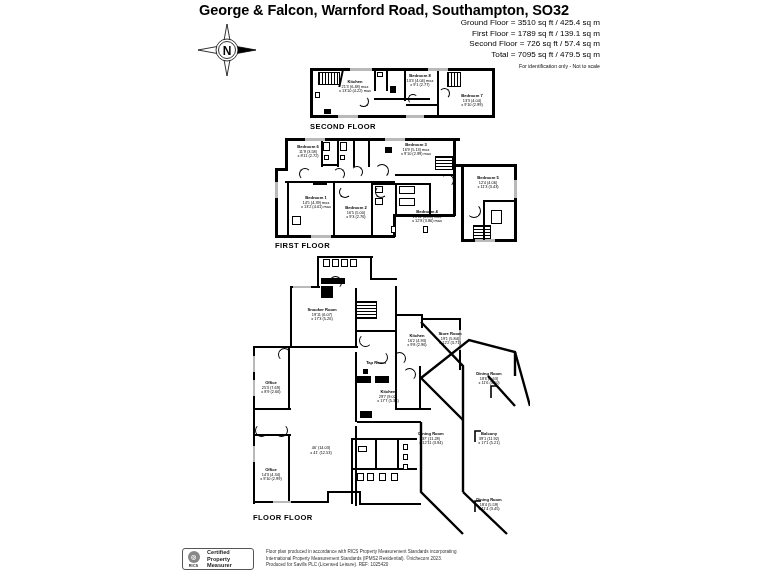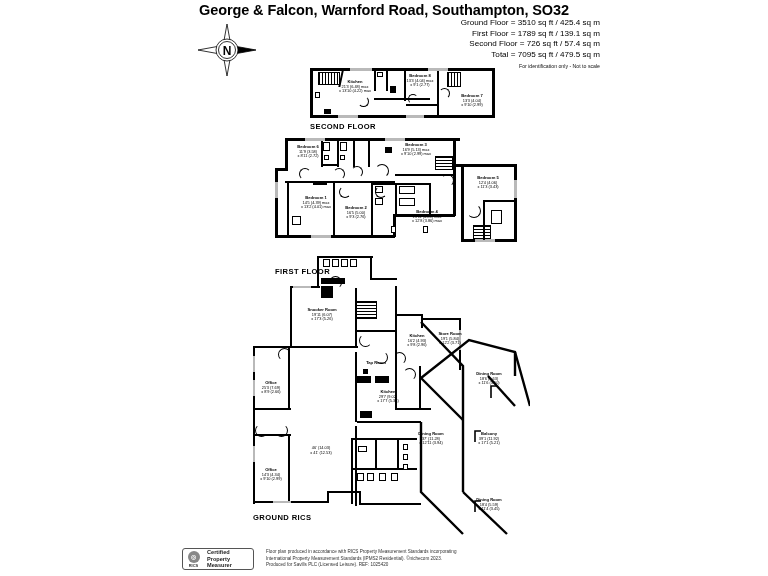--- a/index.html
+++ b/index.html
@@ -279,21 +279,21 @@
       <b>Bedroom 2</b>
       <span>16'5 (5.00)</span>
       <span>x 9'3 (2.76)</span>
     </div>
     <div class="room" style="left:125px; top:72px; width:54px;">
       <b>Bedroom 4</b>
       <span>13'11 (4.24) max</span>
       <span>x 12'8 (3.86) max</span>
     </div>
 
-    <div class="floor-label" style="left:0; top:103px;margin-top:26px;">FIRST FLOOR</div>
+    <div class="floor-label" style="left:0; top:103px;">FIRST FLOOR</div>
   </div>
 
   <div class="floor" style="left:245px; top:256px; width:285px; height:285px;">
 
     <div class="wall" style="left:72px;  top:0;   width:56px; height:2.4px;"></div>
     <div class="wall" style="left:72px;  top:0;   width:2.4px;height:30px;"></div>
     <div class="wall" style="left:125px; top:0;   width:2.4px;height:24px;"></div>
     <div class="fix" style="left:78px; top:3px; width:7px; height:8px;"></div>
     <div class="fix" style="left:87px; top:3px; width:7px; height:8px;"></div>
     <div class="fix" style="left:96px; top:3px; width:7px; height:8px;"></div>
@@ -440,21 +440,21 @@
     <div class="room" style="left:218px; top:242px; width:52px;">
       <b>Dining Room</b>
       <span>18'4 (5.59)</span>
       <span>x 11'4 (3.45)</span>
     </div>
     <div class="room" style="left:48px; top:190px; width:56px;">
       <span>46' (14.03)</span>
       <span>x 41' (12.53)</span>
     </div>
 
-    <div class="floor-label" style="left:8px; top:257px;">GROUND RICS</div>
+    <div class="floor-label" style="left:8px; top:257px;">FLOOR FLOOR</div>
   </div>
 
   <div class="footer">
     <div class="rics-badge">
       <div class="rics-logo">
         <div class="rics-circle">◎</div>
         <div>RICS</div>
       </div>
       <div class="rics-text">
         <div>Certified</div>

